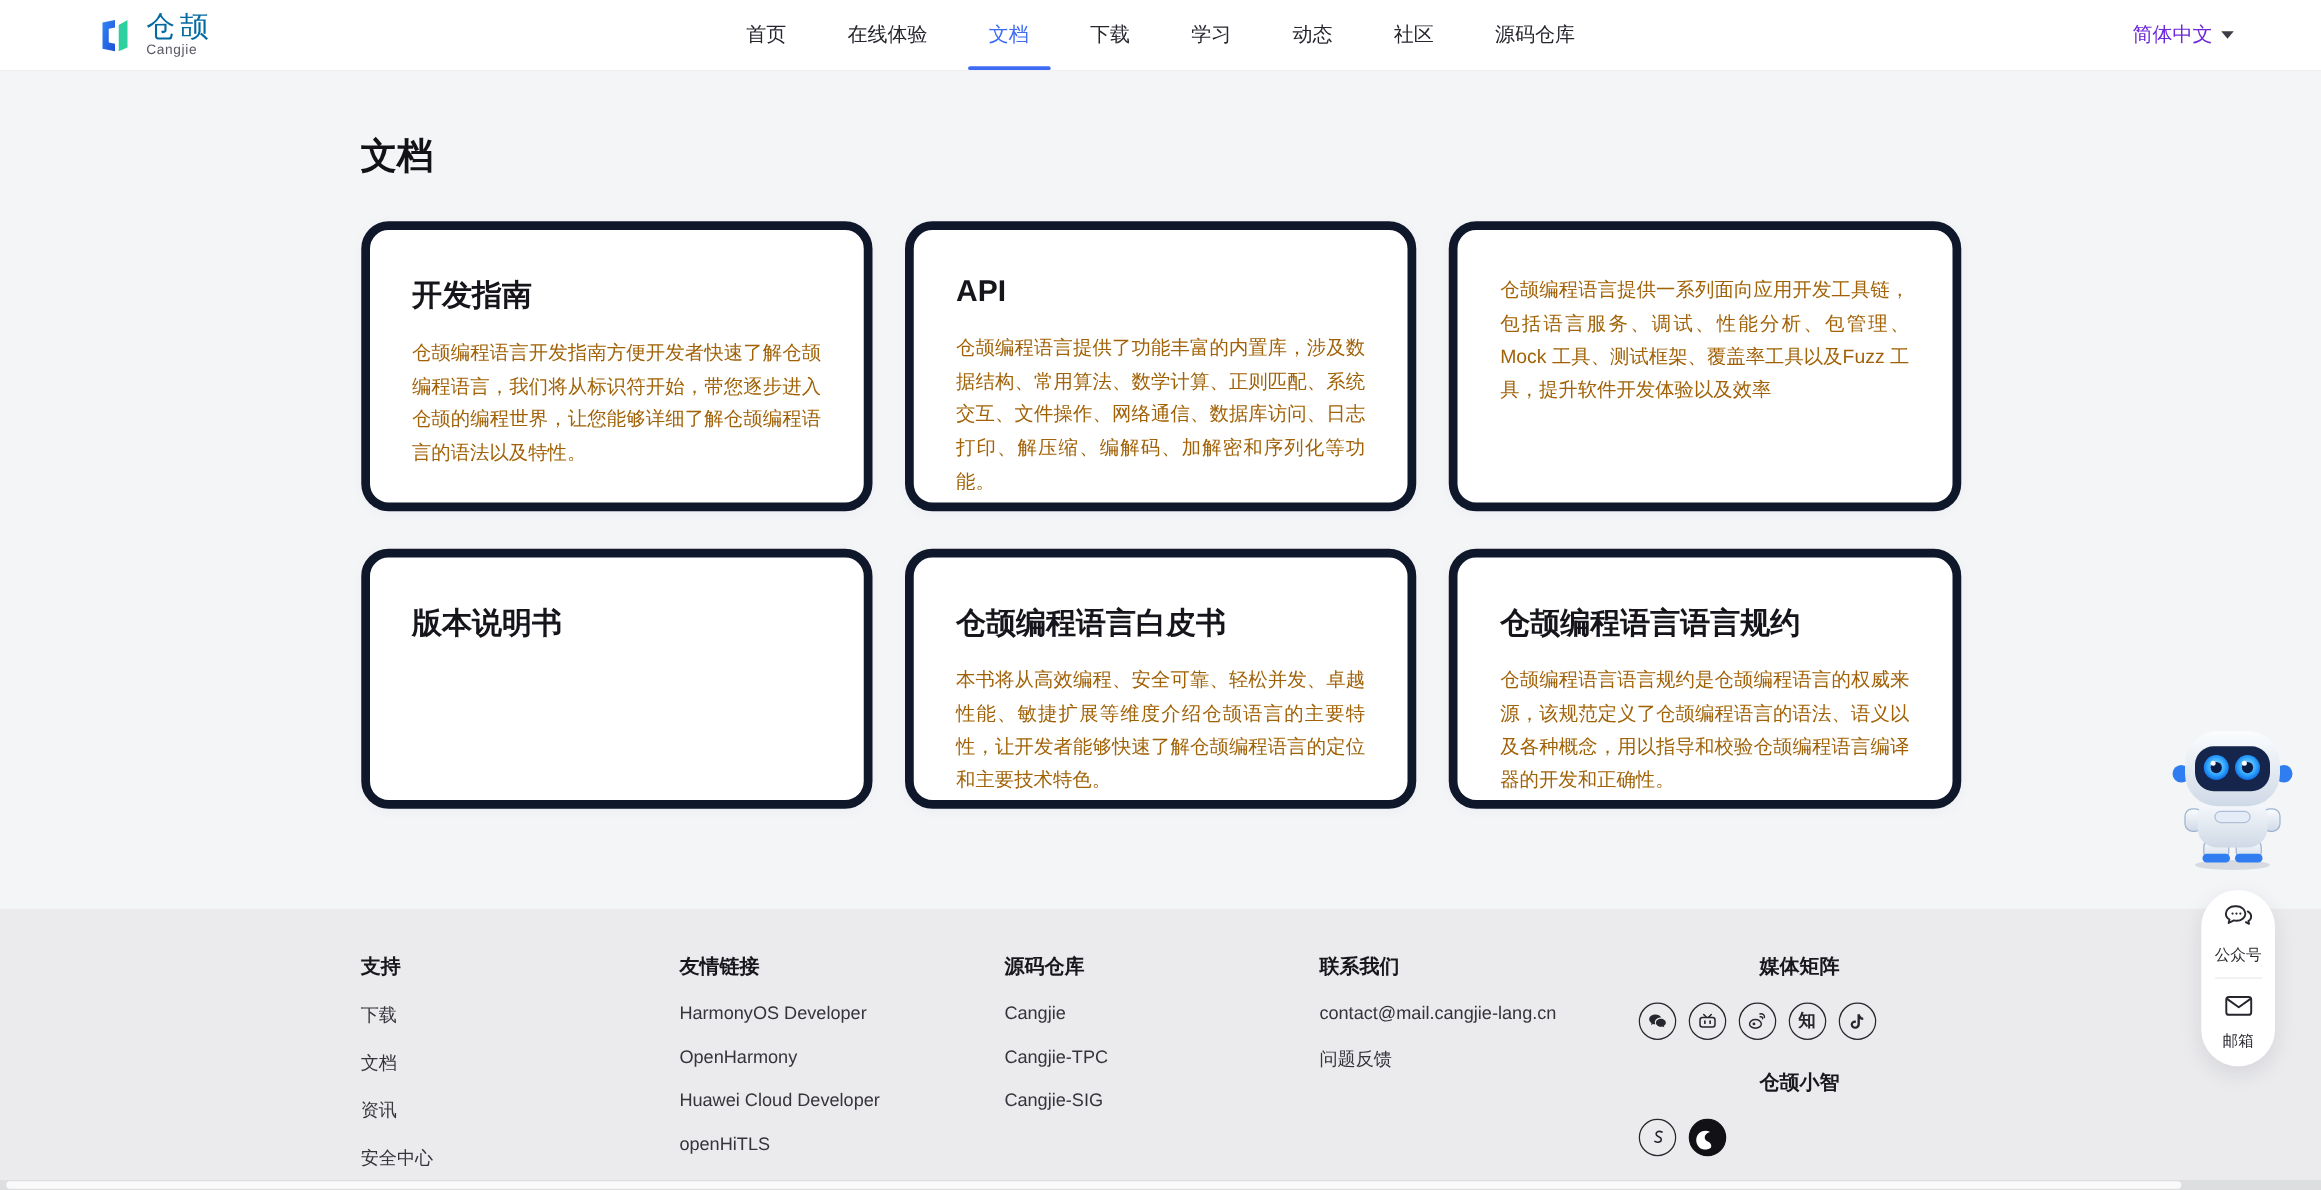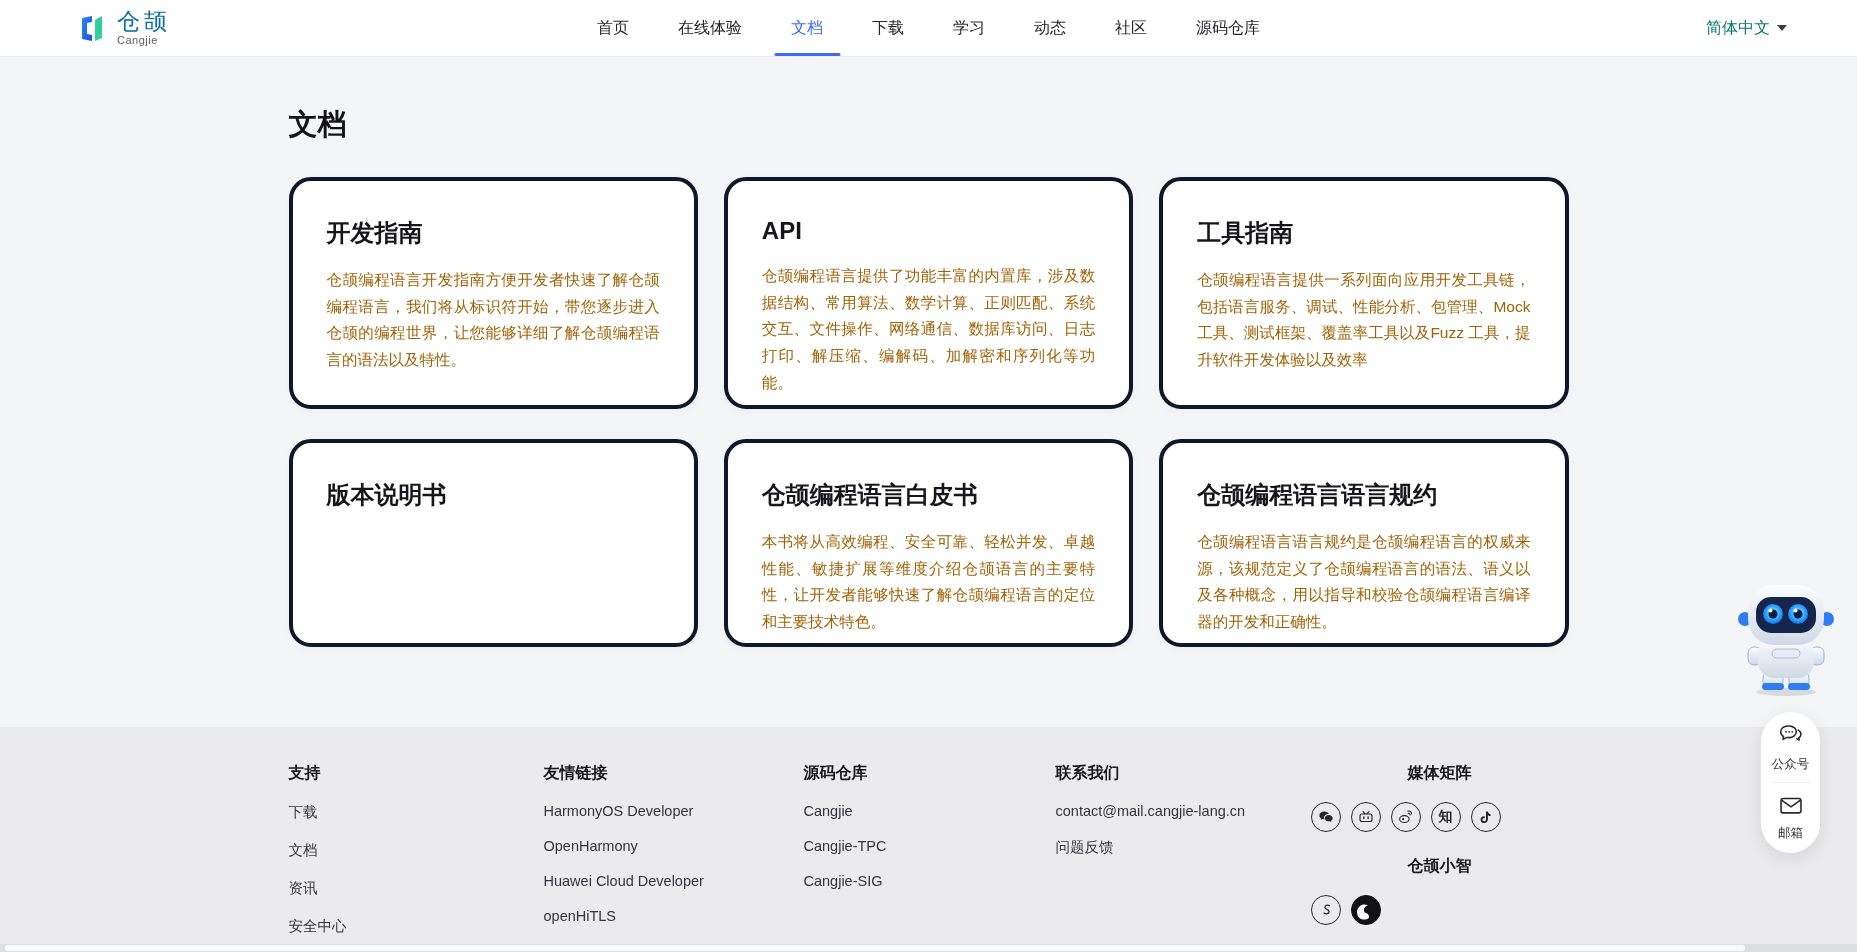--- a/index.html
+++ b/index.html
@@ -28,37 +28,37 @@
     position:relative; font-size:16px; color:#26262e; text-decoration:none;
     height:100%; display:flex; align-items:center; cursor:pointer; white-space:nowrap;
   }
   .nav a.active { color:#3d6bf3; }
   .nav a.active::after {
     content:""; position:absolute; left:50%; transform:translateX(-50%);
     bottom:0; width:66px; height:3px; background:#3d6bf3; border-radius:2px;
   }
   .lang {
     position:absolute; right:70px; top:0; height:100%; display:flex;
-    align-items:center; gap:7px; font-size:16px; color:#0f766e; cursor:pointer;
+    align-items:center; gap:7px; font-size:16px; color:#6d28d9; cursor:pointer;
   }
   .caret {
     width:0; height:0; border-left:5px solid transparent; border-right:5px solid transparent;
     border-top:6px solid #3c3c46; display:inline-block;
   }
 
   
   .main { flex:1; position:relative; }
   .container { width:1280px; margin:0 auto; }
   .page-title { font-size:29px; font-weight:600; color:#121217; padding-top:48px; }
   .cards {
     margin-top:32px; display:grid; grid-template-columns:repeat(3,1fr);
     grid-template-rows:232px 208px; gap:30px 26px;
   }
   .card {
-    background:#ffffff; border:4px solid #0f172a; border-radius:22px;
+    background:#ffffff; border:7px solid #0f172a; border-radius:22px;
     padding:36px 34px 30px 34px; box-shadow:0 2px 10px rgba(30,40,80,.03);
     cursor:pointer;
   }
   .card h3 { font-size:24px; font-weight:600; color:#15151b; margin-bottom:18px; }
   .card p { font-size:15.5px; line-height:1.72; color:#a16207; text-align:justify; }
 
   
   .footer { height:225px; background:#ebebed; flex-shrink:0; }
   .footer .container { display:flex; padding-top:36px; }
   .fcol-1 { width:255px; } .fcol-2 { width:260px; } .fcol-3 { width:252px; }
@@ -143,21 +143,20 @@
       <div class="cards">
         <div class="card">
           <h3>开发指南</h3>
           <p>仓颉编程语言开发指南方便开发者快速了解仓颉编程语言，我们将从标识符开始，带您逐步进入仓颉的编程世界，让您能够详细了解仓颉编程语言的语法以及特性。</p>
         </div>
         <div class="card">
           <h3>API</h3>
           <p>仓颉编程语言提供了功能丰富的内置库，涉及数据结构、常用算法、数学计算、正则匹配、系统交互、文件操作、网络通信、数据库访问、日志打印、解压缩、编解码、加解密和序列化等功能。</p>
         </div>
         <div class="card">
-          <h3>工具指南</h3>
           <p>仓颉编程语言提供一系列面向应用开发工具链，包括语言服务、调试、性能分析、包管理、Mock 工具、测试框架、覆盖率工具以及Fuzz 工具，提升软件开发体验以及效率</p>
         </div>
         <div class="card">
           <h3>版本说明书</h3>
         </div>
         <div class="card">
           <h3>仓颉编程语言白皮书</h3>
           <p>本书将从高效编程、安全可靠、轻松并发、卓越性能、敏捷扩展等维度介绍仓颉语言的主要特性，让开发者能够快速了解仓颉编程语言的定位和主要技术特色。</p>
         </div>
         <div class="card">

